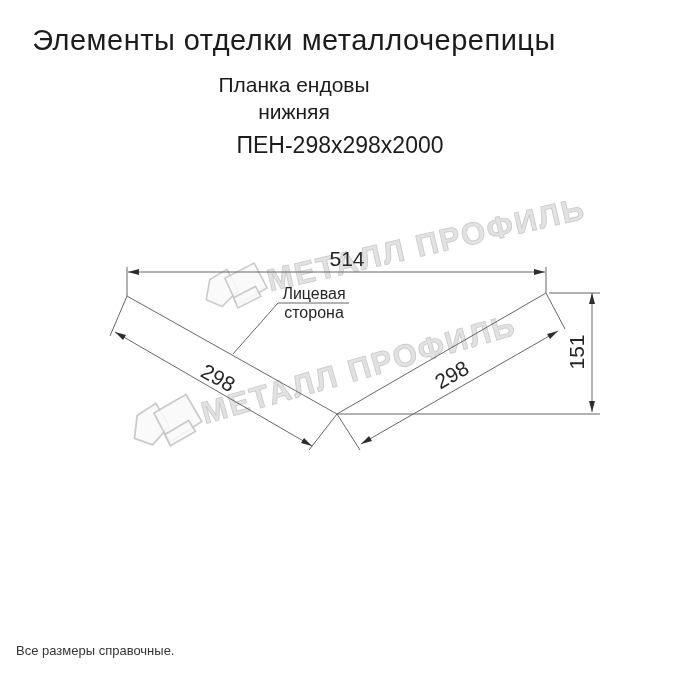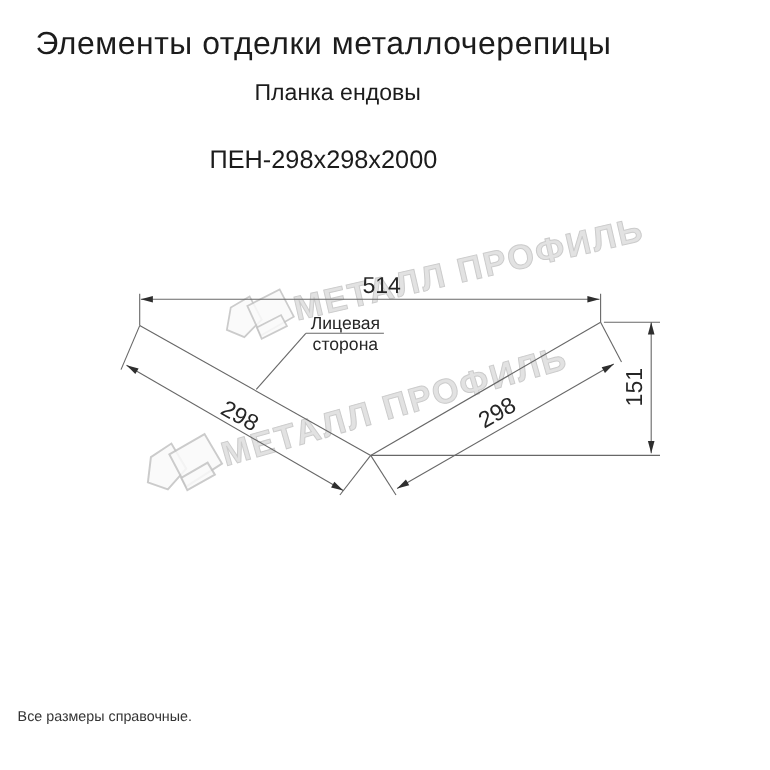--- a/index.html
+++ b/index.html
@@ -1,23 +1,23 @@
 <!DOCTYPE html>
 <html><head>
 <meta charset="utf-8">
 <style>
   html,body{margin:0;padding:0;background:#ffffff;}
   #page{position:relative;width:700px;height:700px;background:#ffffff;overflow:hidden;
         font-family:"Liberation Sans", sans-serif;color:#1f1f1f;}
   #diagram-svg{position:absolute;left:0;top:0;width:700px;height:700px;}
   .hdr{position:absolute;left:0;width:588px;text-align:center;}
   #title{top:24px;font-size:29px;font-weight:400;letter-spacing:0.5px;color:#1c1c1c;}
-  #subtitle1{top:73px;font-size:21px;font-weight:400;color:#1c1c1c;margin-left:13px;}
+  #subtitle1{top:73px;font-size:21px;font-weight:400;color:#1c1c1c;}
   #subtitle2{top:100px;font-size:21px;font-weight:400;color:#1c1c1c;}
-  #product-code{top:132px;font-size:23px;font-weight:400;color:#1c1c1c;}
+  #product-code{top:132px;font-size:23px;font-weight:400;color:#1c1c1c;margin-left:46px;}
   #footnotes{position:absolute;left:16px;top:641px;font-size:13px;line-height:20px;color:#343434;text-align:right;}
   .dimline{stroke:#676767;stroke-width:1;fill:none;}
   .dimarrow{fill:#2e2e2e;stroke:none;}
   .dimtext{font-family:"Liberation Sans",sans-serif;font-size:21px;fill:#262626;}
   .facetext{font-family:"Liberation Sans",sans-serif;font-size:16px;fill:#262626;}
   .wm-shape{fill:#fafafa;stroke:#c3c3c3;stroke-width:1.6;opacity:0.85;}
   .wm-text{font-family:"Liberation Sans",sans-serif;font-weight:bold;font-size:31px;
            letter-spacing:2px;fill:#dcdcdc;stroke:#bfbfbf;stroke-width:0.9;opacity:0.8;}
 </style>
 </head>
@@ -75,19 +75,20 @@
     <text class="dimtext" transform="translate(577,352) rotate(-90)" y="7" text-anchor="middle">151</text>
 
     <line class="dimline" x1="278" y1="303" x2="349" y2="303"></line>
     <line class="dimline" x1="278" y1="303" x2="233" y2="354"></line>
     <text class="facetext" x="314" y="299" text-anchor="middle">Лицевая</text>
     <text class="facetext" x="314" y="318" text-anchor="middle">сторона</text>
   </svg>
 
   <div class="hdr" id="title">Элементы отделки металлочерепицы</div>
   <div class="hdr" id="subtitle1">Планка ендовы</div>
+  <div class="hdr" id="subtitle2">нижняя</div>
   <div class="hdr" id="product-code">ПЕН-298х298х2000</div>
 
   <div id="footnotes">
     <div>Все размеры справочные.</div>
   </div>
 
 </div>
 
 </body></html>

